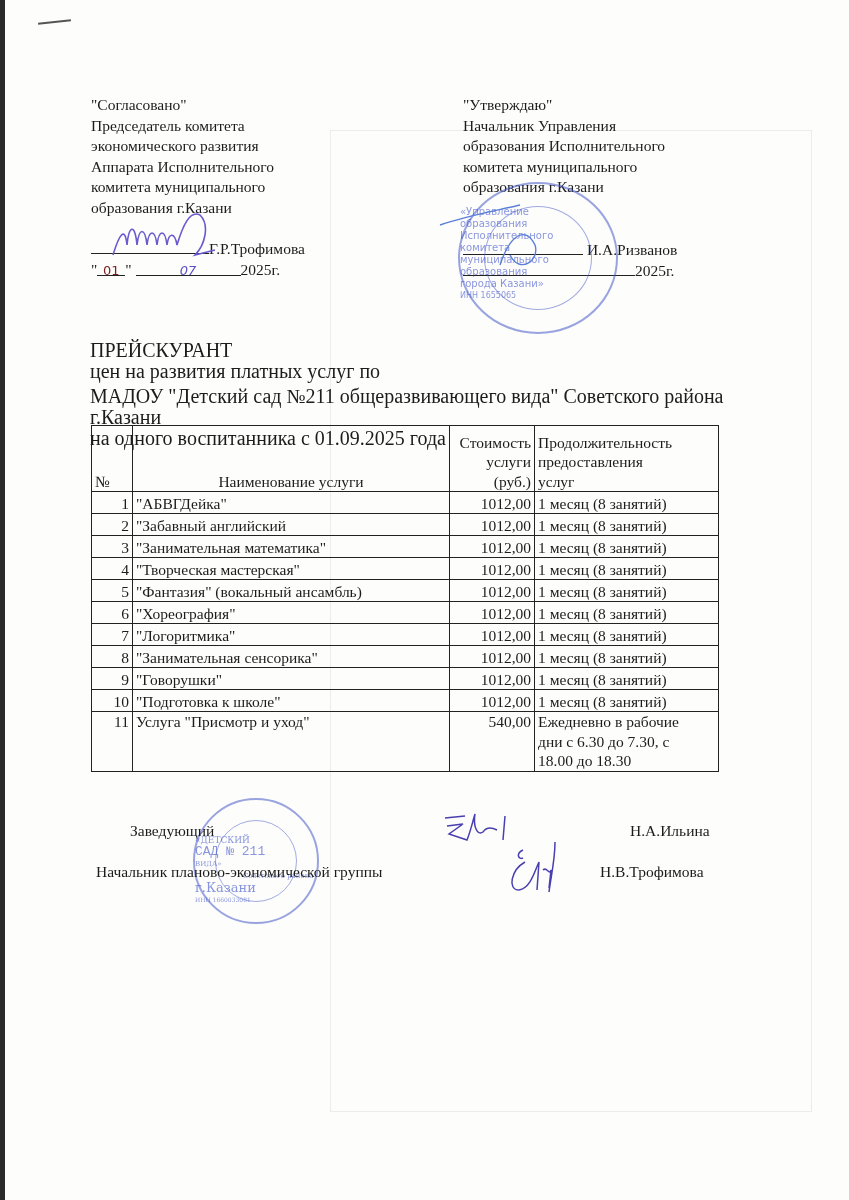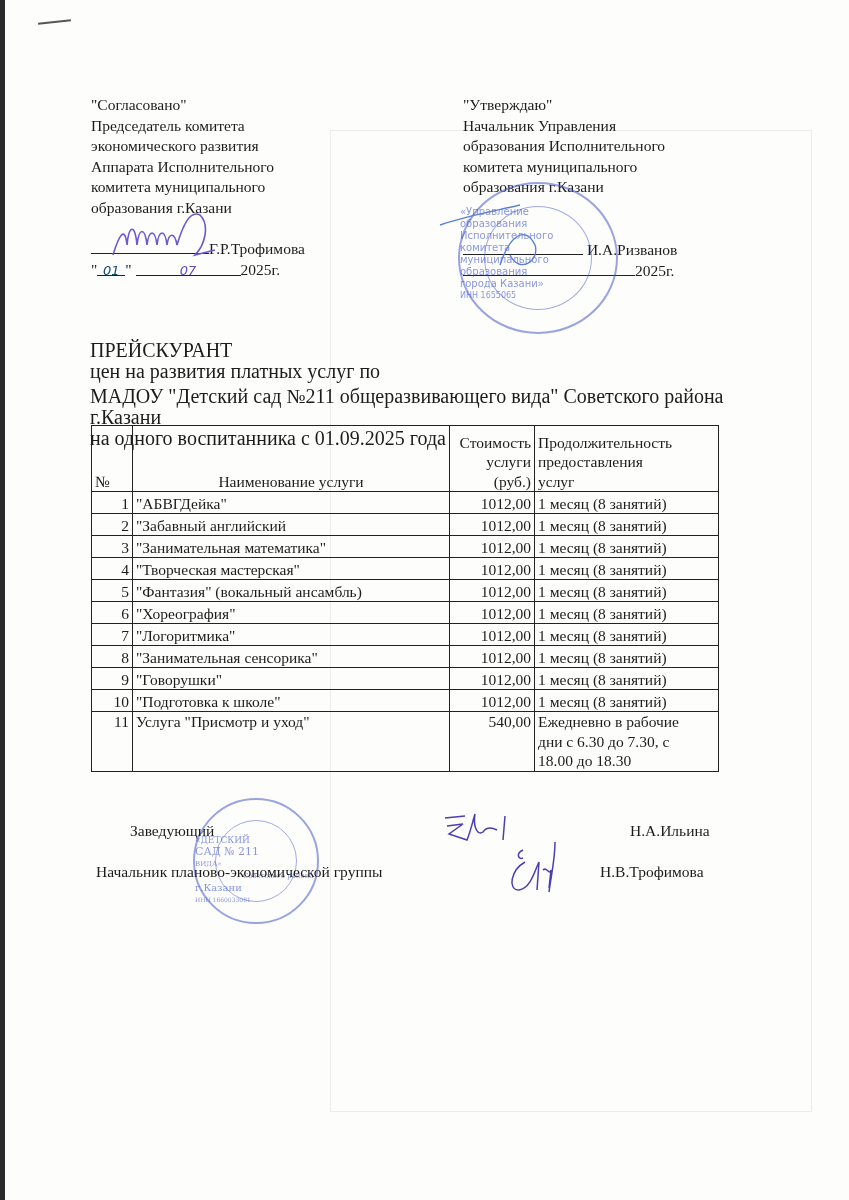--- a/index.html
+++ b/index.html
@@ -56,21 +56,21 @@
   <div>"Согласовано"</div>
   <div>Председатель комитета</div>
   <div>экономического развития</div>
   <div>Аппарата Исполнительного</div>
   <div>комитета муниципального</div>
   <div>образования г.Казани</div>
   <div style="margin-top:20px;">
     <span class="sigline" style="width:118px;"></span><span>Г.Р.Трофимова</span>
   </div>
   <div>
-    "<span class="sigline" style="width:28px;text-align:center;"><span style="font-family:'DejaVu Sans',sans-serif;font-style:italic;color:#0c4a6e;font-size:13px;">01</span></span>"
+    "<span class="sigline" style="width:28px;text-align:center;"><span style="font-family:'DejaVu Sans',sans-serif;color:#7f1d1d;font-size:13px;">01</span></span>"
     <span class="sigline" style="width:105px;text-align:center;"><span style="font-family:'DejaVu Sans',sans-serif;font-style:italic;color:#5a4fc4;font-size:13px;">07</span></span><span>2025г.</span>
   </div>
 </div>
 
 <div class="sig">
   <svg width="1" height="1" style="left:105px; top:215px;">
     <path d="M8 40 C 14 20, 20 10, 22 30 C 24 10, 30 8, 32 30 C 34 12, 40 12, 42 30 C 44 14, 50 14, 52 30 C 54 14, 60 14, 62 30 C 64 16, 70 18, 72 30 C 78 10, 85 -5, 95 0 C 105 10, 100 30, 90 40 L 110 35" fill="none" stroke="#6a5acd" stroke-width="1.6"></path>
   </svg>
 </div>
 
@@ -202,24 +202,24 @@
         <div>18.00 до 18.30</div>
       </td>
     </tr>
   </tbody>
 </table>
 
 <div class="stamp" style="left:193px; top:798px; width:122px; height:122px;">
   <div class="inner" style="left:20px; top:20px; width:80px; height:80px;"></div>
   <div class="stamp-text" style="top:34px; font-family:'DejaVu Serif',serif;">
     <div style="font-size:9px;">«ДЕТСКИЙ</div>
-    <div style="font-size:11px;">САД № 211</div>
+    <div style="font-size:13px;font-family:Liberation Mono, monospace;">САД № 211</div>
     <div style="font-size:7px;">ВИДА»</div>
     <div style="font-size:7px;margin-left:48px;">Советского района</div>
-    <div style="font-size:10px;">г.Казани</div>
+    <div style="font-size:13px;">г.Казани</div>
     <div style="font-size:6px;">ИНН 1660033081</div>
   </div>
 </div>
 
 <div class="block" style="left:130px; top:821px;">
   <div>Заведующий</div>
 </div>
 <div class="block" style="left:630px; top:821px;">
   <div>Н.А.Ильина</div>
 </div>

